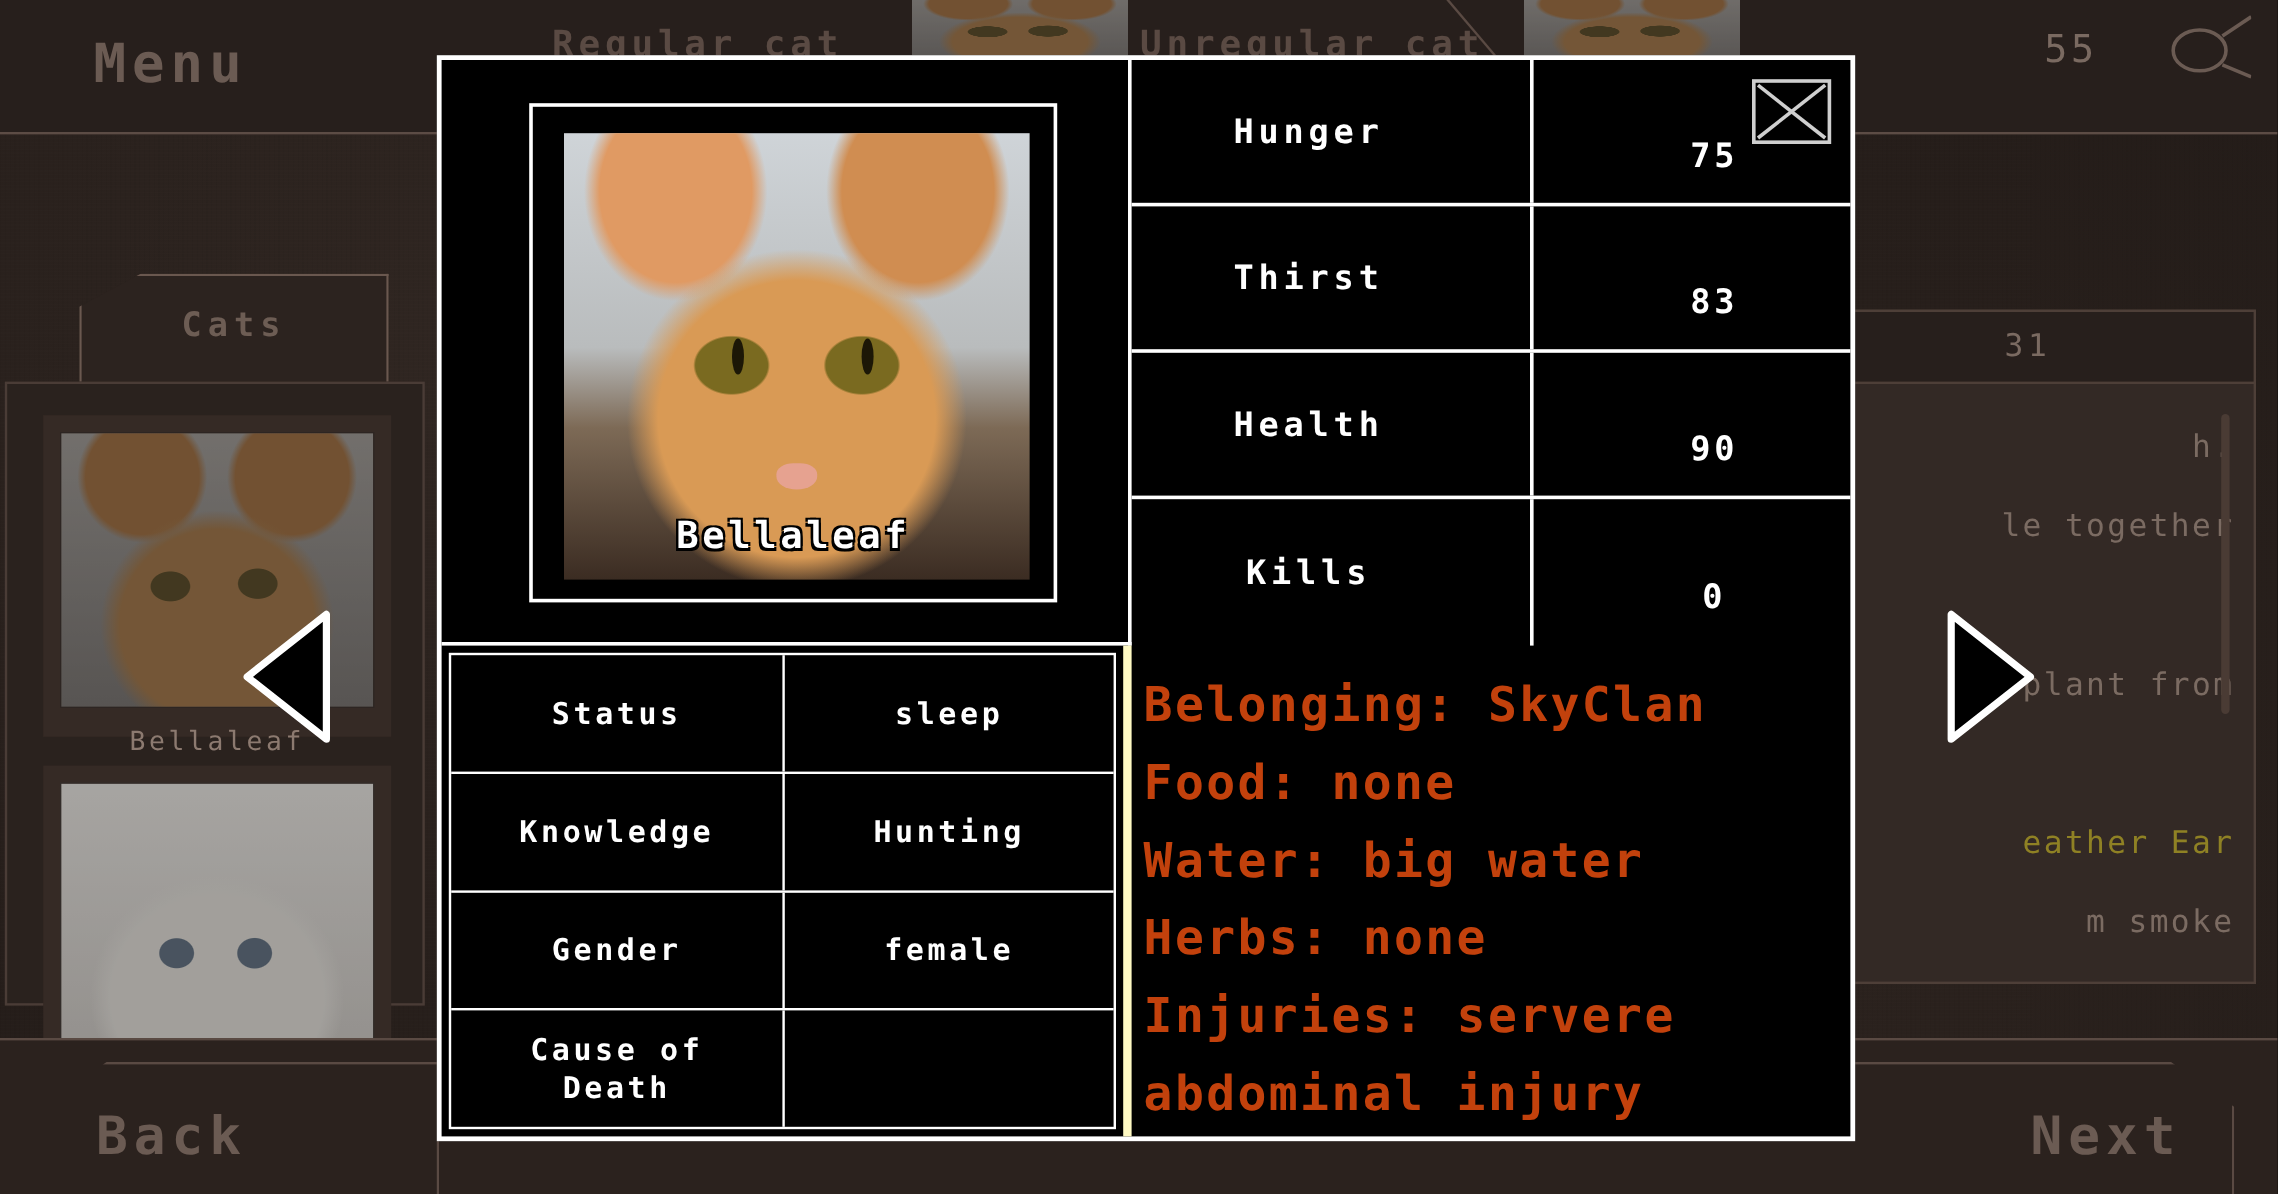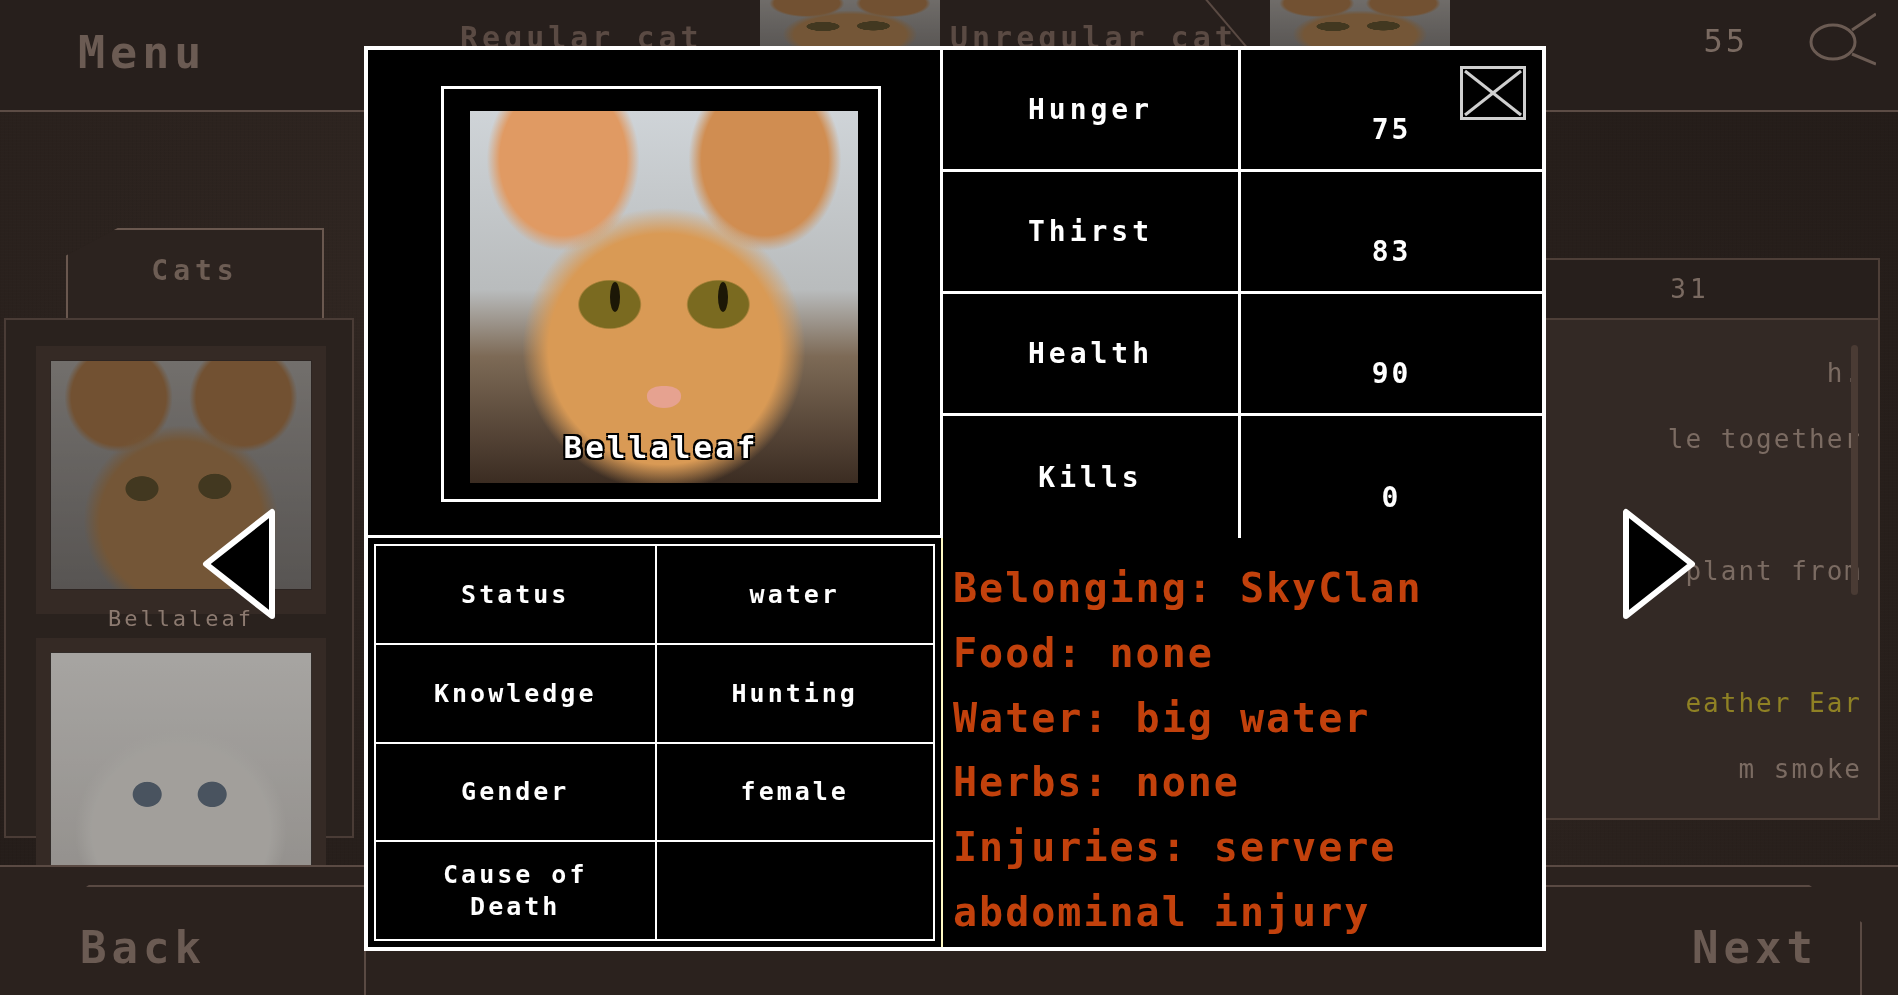--- a/index.html
+++ b/index.html
@@ -209,36 +209,37 @@
   }
 
   
   .q-stats {
     position: absolute; left: 575px; top: 0; right: 0; height: 488px;
   }
   .stat-row {
     position: relative; height: 25%;
     display: flex; align-items: center;
     border-bottom: 3px solid #ffffff;
+    gap: 37px;
   }
   .stat-row:last-child { border-bottom: none; }
   .stat-key {
     width: 295px; text-align: center;
     font-size: 28px; font-weight: bold; letter-spacing: 4px; color: #fff;
   }
   .stat-div { width: 3px; align-self: stretch; background: #fff; }
   .stat-val {
     flex: 1; text-align: center;
     font-size: 28px; font-weight: bold; letter-spacing: 3px; color: #fff; margin-top: 40px;
   }
 
   
   .q-attrs {
     position: absolute; left: 0; top: 488px; width: 575px; bottom: 0;
-    border-right: 2px solid #fef9c3;
+    border-right: 7px solid #fef9c3;
     padding: 6px 6px 6px 6px;
   }
   .attr-table {
     width: 100%; height: 100%;
     border: 2px solid #ffffff;
     display: flex; flex-direction: column;
   }
   .attr-row {
     flex: 1; display: flex; align-items: center;
     border-bottom: 2px solid #ffffff;
@@ -389,21 +390,21 @@
             <div class="stat-div"></div>
             <div class="stat-val">0</div>
           </div>
         </div>
 
       <div class="q-attrs">
         <div class="attr-table" id="attrs-container">
             <div class="attr-row">
               <div class="attr-key" style="white-space: pre-line;">Status</div>
               <div class="attr-div"></div>
-              <div class="attr-val">water</div>
+              <div class="attr-val">sleep</div>
             </div>
             <div class="attr-row">
               <div class="attr-key" style="white-space: pre-line;">Knowledge</div>
               <div class="attr-div"></div>
               <div class="attr-val">Hunting</div>
             </div>
             <div class="attr-row">
               <div class="attr-key" style="white-space: pre-line;">Gender</div>
               <div class="attr-div"></div>
               <div class="attr-val">female</div>

